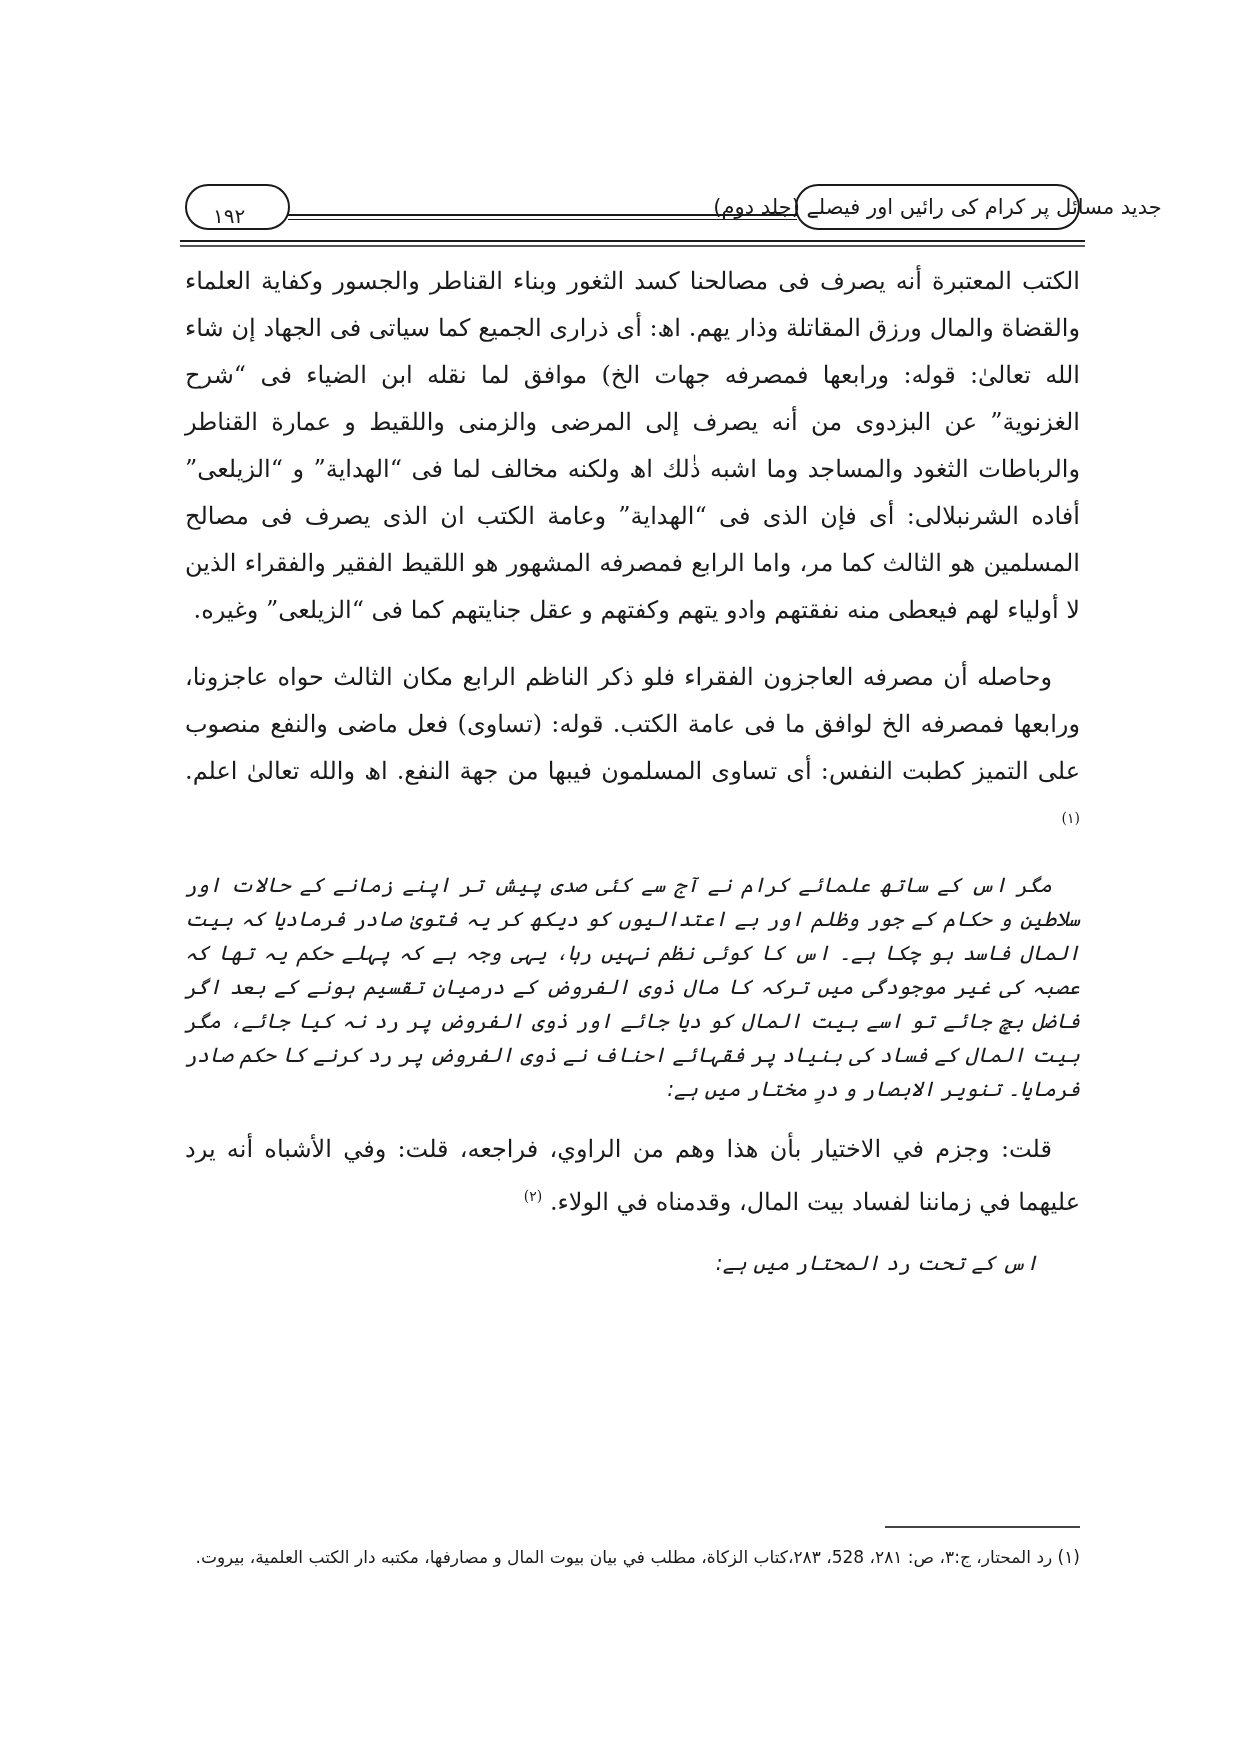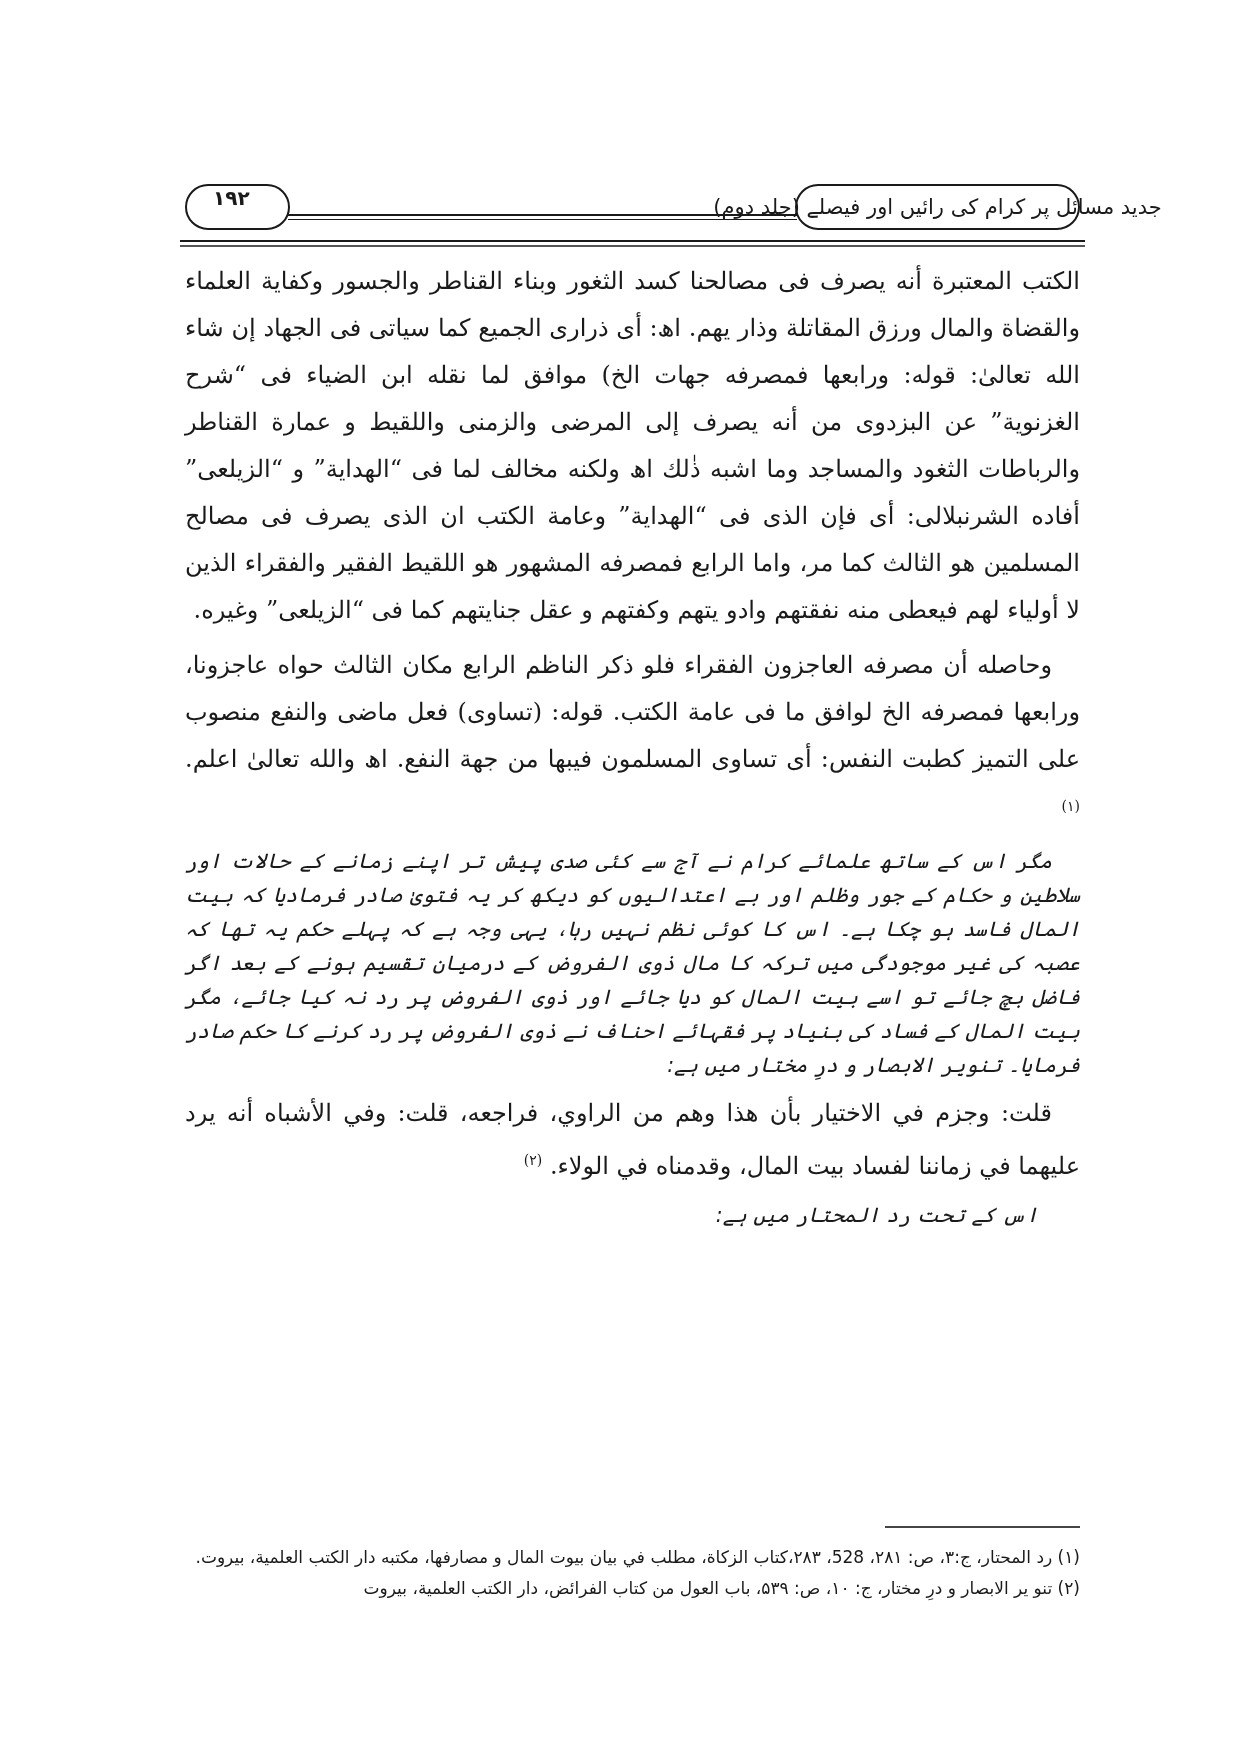--- a/index.html
+++ b/index.html
@@ -3,22 +3,22 @@
   <meta charset="utf-8">
   <style>
     html, body { margin: 0; padding: 0; background: #ffffff; }
     body { width: 1240px; height: 1754px; position: relative; overflow: hidden; color: #1a1a1a; }
     .page { position: absolute; left: 185px; top: 180px; width: 895px; }
     
     .header { position: relative; height: 56px; }
     .pg-box {
       position: absolute; left: 0; top: 4px; width: 105px; height: 46px;
       border: 2.5px solid #1a1a1a; border-radius: 24px; box-sizing: border-box;
-      display: flex; align-items: flex-start; justify-content: flex-start; padding-left: 26px;
-      font-family: "DejaVu Sans", sans-serif; font-size: 20px; font-weight: bold;
+      display: flex; align-items: flex-end; justify-content: flex-start; padding-left: 26px;
+      font-family: "DejaVu Sans", sans-serif; font-size: 20px; font-weight: normal;
     }
     .title-box {
       position: absolute; right: 0; top: 4px; width: 285px; height: 46px;
       border: 2.5px solid #1a1a1a; border-radius: 24px; box-sizing: border-box;
       display: flex; align-items: center; justify-content: center;
       font-family: "DejaVu Sans", sans-serif; font-size: 21px; direction: rtl; white-space: nowrap;
     }
     .mid-rule {
       position: absolute; left: 103px; right: 283px; top: 34px; height: 6px;
       border-top: 2.5px solid #1a1a1a; border-bottom: 1.5px solid #1a1a1a; box-sizing: border-box;
@@ -31,21 +31,21 @@
     .body { position: absolute; top: 78px; left: 0; width: 895px; direction: rtl; }
     .ar {
       font-family: "DejaVu Serif", serif; font-size: 24px; line-height: 47px;
       text-align: justify; text-align-last: right; margin: 0;
     }
     .ur {
       font-family: "DejaVu Sans", sans-serif; font-size: 20.5px; line-height: 34px;
       font-style: italic; text-align: justify; text-align-last: right; margin: 0;
     }
     .indent { text-indent: 28px; }
-    .gap-s { margin-top: 8px; }
+    .gap-s { margin-top: 20px; }
     .fn-mark { font-size: 14px; vertical-align: super; }
     .heading-ur { padding-right: 42px; }
     
     .fn-rule {
       position: absolute; top: 1346px; right: 0; width: 195px; height: 0;
       border-top: 2.5px solid #444;
     }
     .footnotes { position: absolute; top: 1362px; left: 0; width: 895px; direction: rtl; }
     .fn {
       font-family: "DejaVu Sans", sans-serif; font-size: 17px; line-height: 31px;
@@ -87,18 +87,14 @@
     </p>
   </div>
 
   <div class="fn-rule"></div>
 
   <div class="footnotes">
     <p class="fn">
       <span>(۱)</span>
       <span>رد المحتار، ج:۳، ص: ۲۸۱، 528، ۲۸۳،کتاب الزکاة، مطلب في بیان بیوت المال و مصارفها، مکتبه دار الکتب العلمیة، بیروت.</span>
     </p>
-    <p class="fn">
-      <span>(۲)</span>
-      <span>تنو یر الابصار و درِ مختار، ج: ۱۰، ص: ۵۳۹، باب العول من کتاب الفرائض، دار الکتب العلمیة، بیروت</span>
-    </p>
   </div>
 </div>
 
 </body></html>

